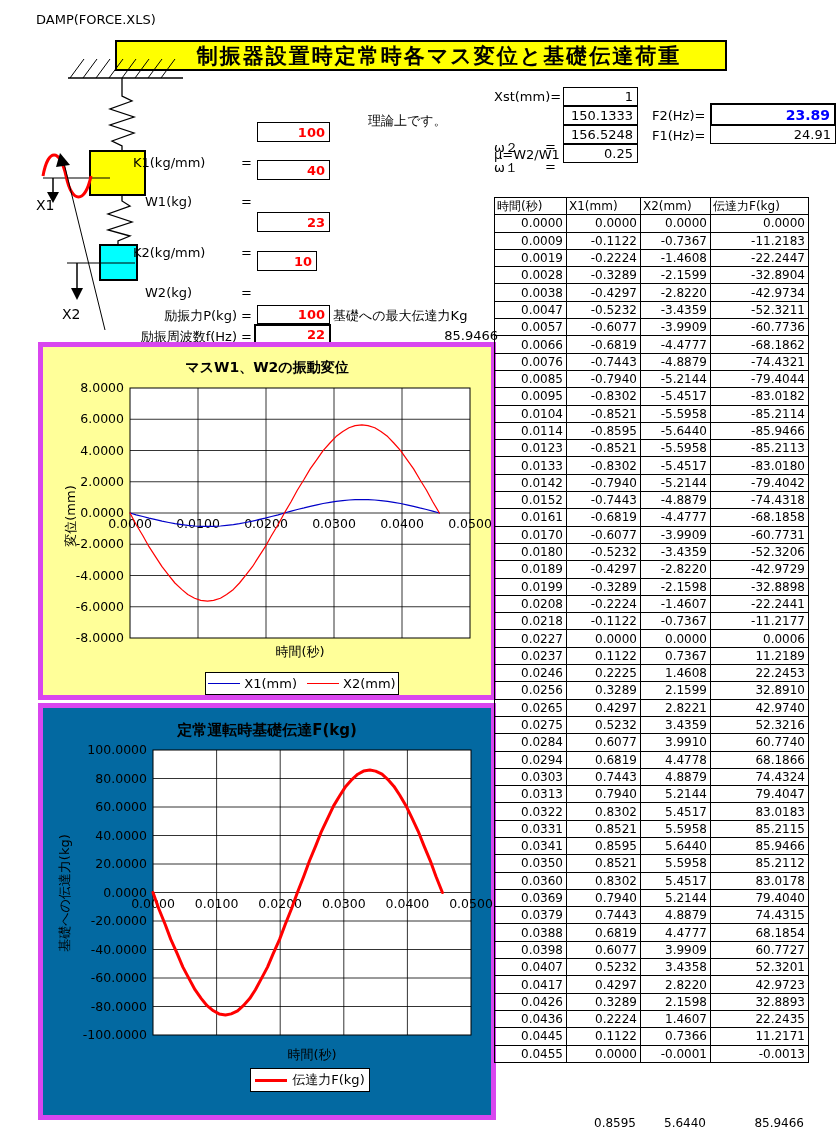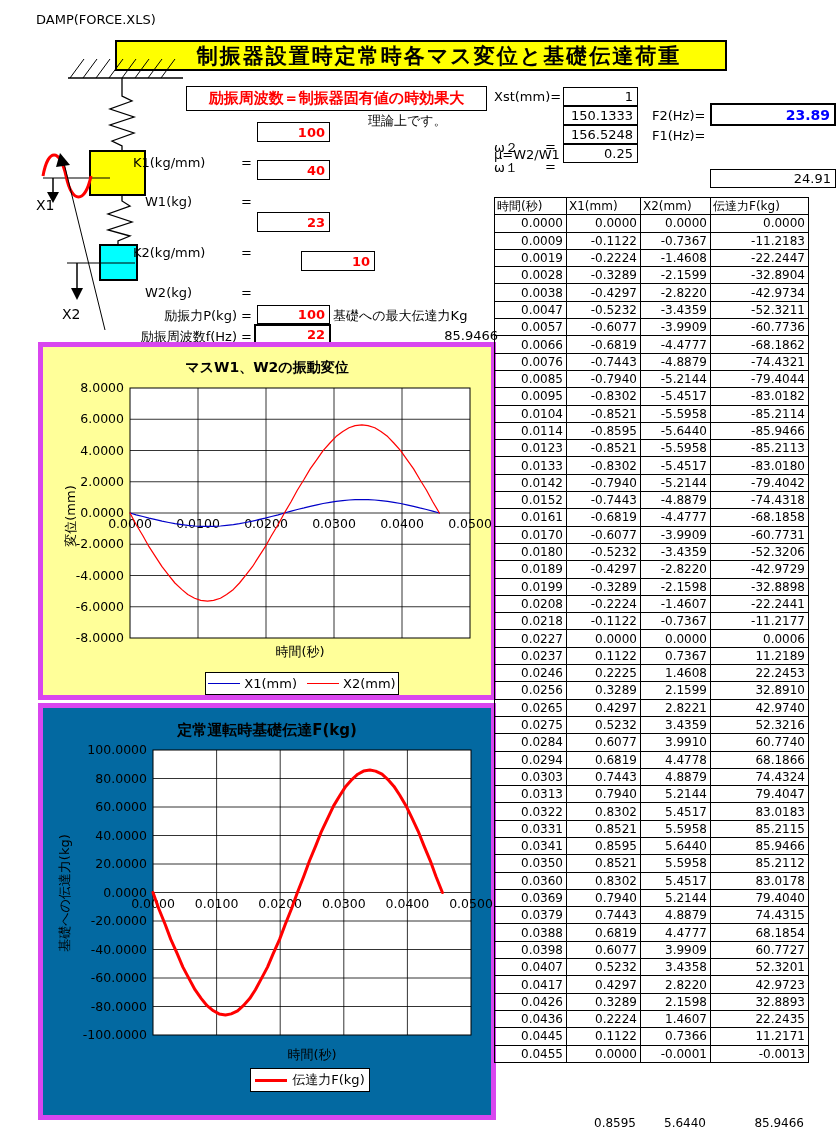--- a/index.html
+++ b/index.html
@@ -75,41 +75,40 @@
     <line x1="53" y1="178" x2="53" y2="193" stroke="#000" stroke-width="1.5"></line>
     <polygon points="47,192 59,192 53,203" fill="#000"></polygon>
 
     <line x1="67" y1="263" x2="135" y2="263" stroke="#000" stroke-width="1.2"></line>
     <line x1="77" y1="263" x2="77" y2="290" stroke="#000" stroke-width="1.5"></line>
     <polygon points="71,288 83,288 77,300" fill="#000"></polygon>
   </svg>
   <div class="abs" style="left:36px;top:197px;font-size:14px;">X1</div>
   <div class="abs" style="left:62px;top:306px;font-size:14px;">X2</div>
 
-  <div class="abs" id="notebox">励振周波数＝制振器固有値の時効果大</div>
   <div class="abs lbl" style="left:368px;top:112px;">理論上です。</div>
 
   <div class="abs lbl" style="left:494px;top:89px;">Xst(mm)=</div>
   <div class="vbox" style="left:563px;top:87px;width:75px;height:19px;">1</div>
 
   <div class="abs lbl eqflex" style="left:494px;top:108px;width:62px;">
     <span>ω２</span>
     <span>=</span>
   </div>
   <div class="vbox" style="left:563px;top:106px;width:75px;height:19px;">150.1333</div>
   <div class="abs lbl" style="left:652px;top:108px;">F2(Hz)=</div>
   <div class="vbox thick blue" style="left:710px;top:103px;width:126px;height:23px;font-size:14px;">23.89</div>
 
   <div class="abs lbl eqflex" style="left:494px;top:128px;width:62px;">
     <span>ω１</span>
     <span>=</span>
   </div>
   <div class="vbox" style="left:563px;top:125px;width:75px;height:19px;">156.5248</div>
   <div class="abs lbl" style="left:652px;top:128px;">F1(Hz)=</div>
-  <div class="vbox" style="left:710px;top:125px;width:126px;height:19px;margin-top:44px;">24.91</div>
+  <div class="vbox" style="left:710px;top:125px;width:126px;height:19px;">24.91</div>
 
   <div class="abs lbl" style="left:494px;top:147px;">μ=W2/W1</div>
   <div class="vbox" style="left:563px;top:144px;width:75px;height:19px;">0.25</div>
 
   <div class="abs lbl eqflex" style="left:133px;top:124px;width:119px;">
     <span>K1(kg/mm)</span>
     <span>=</span>
   </div>
   <div class="vbox red" style="left:257px;top:122px;width:73px;height:20px;">100</div>
 
@@ -122,21 +121,21 @@
   <div class="abs lbl eqflex" style="left:133px;top:214px;width:119px;">
     <span>K2(kg/mm)</span>
     <span>=</span>
   </div>
   <div class="vbox red" style="left:257px;top:212px;width:73px;height:20px;">23</div>
 
   <div class="abs lbl eqflex" style="left:145px;top:254px;width:107px;">
     <span>W2(kg)</span>
     <span>=</span>
   </div>
-  <div class="vbox red" style="left:257px;top:251px;width:74px;height:20px;margin-left:44px;">10</div>
+  <div class="vbox red" style="left:257px;top:251px;width:60px;height:20px;">10</div>
 
   <div class="abs lbl" style="left:100px;top:307px;width:152px;text-align:right;">励振力P(kg) =</div>
   <div class="vbox red" style="left:257px;top:305px;width:73px;height:19px;">100</div>
   <div class="abs lbl" style="left:333px;top:307px;">基礎への最大伝達力Kg</div>
 
   <div class="abs lbl" style="left:85px;top:328px;width:167px;text-align:right;">励振周波数f(Hz) =</div>
   <div class="vbox red thick" style="left:254px;top:324px;width:77px;height:21px;">22</div>
   <div class="abs lbl" style="left:398px;top:328px;width:100px;text-align:right;">85.9466</div>
 
   <div class="chartbox" id="chart1">

